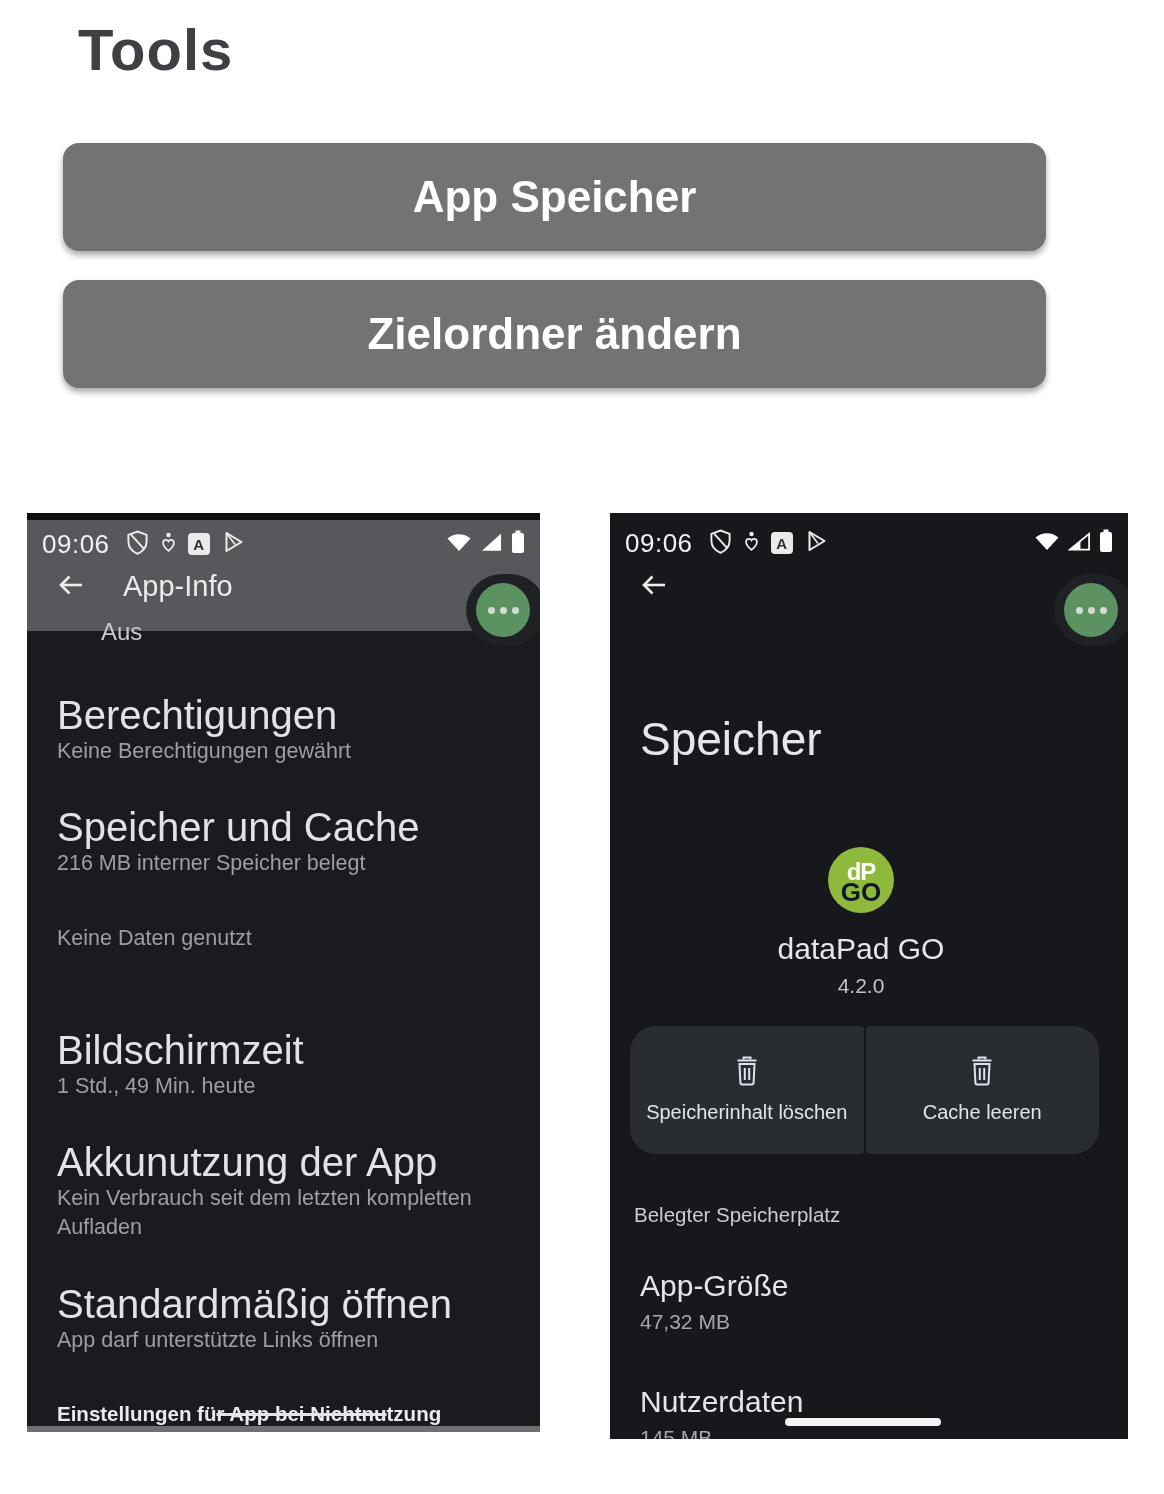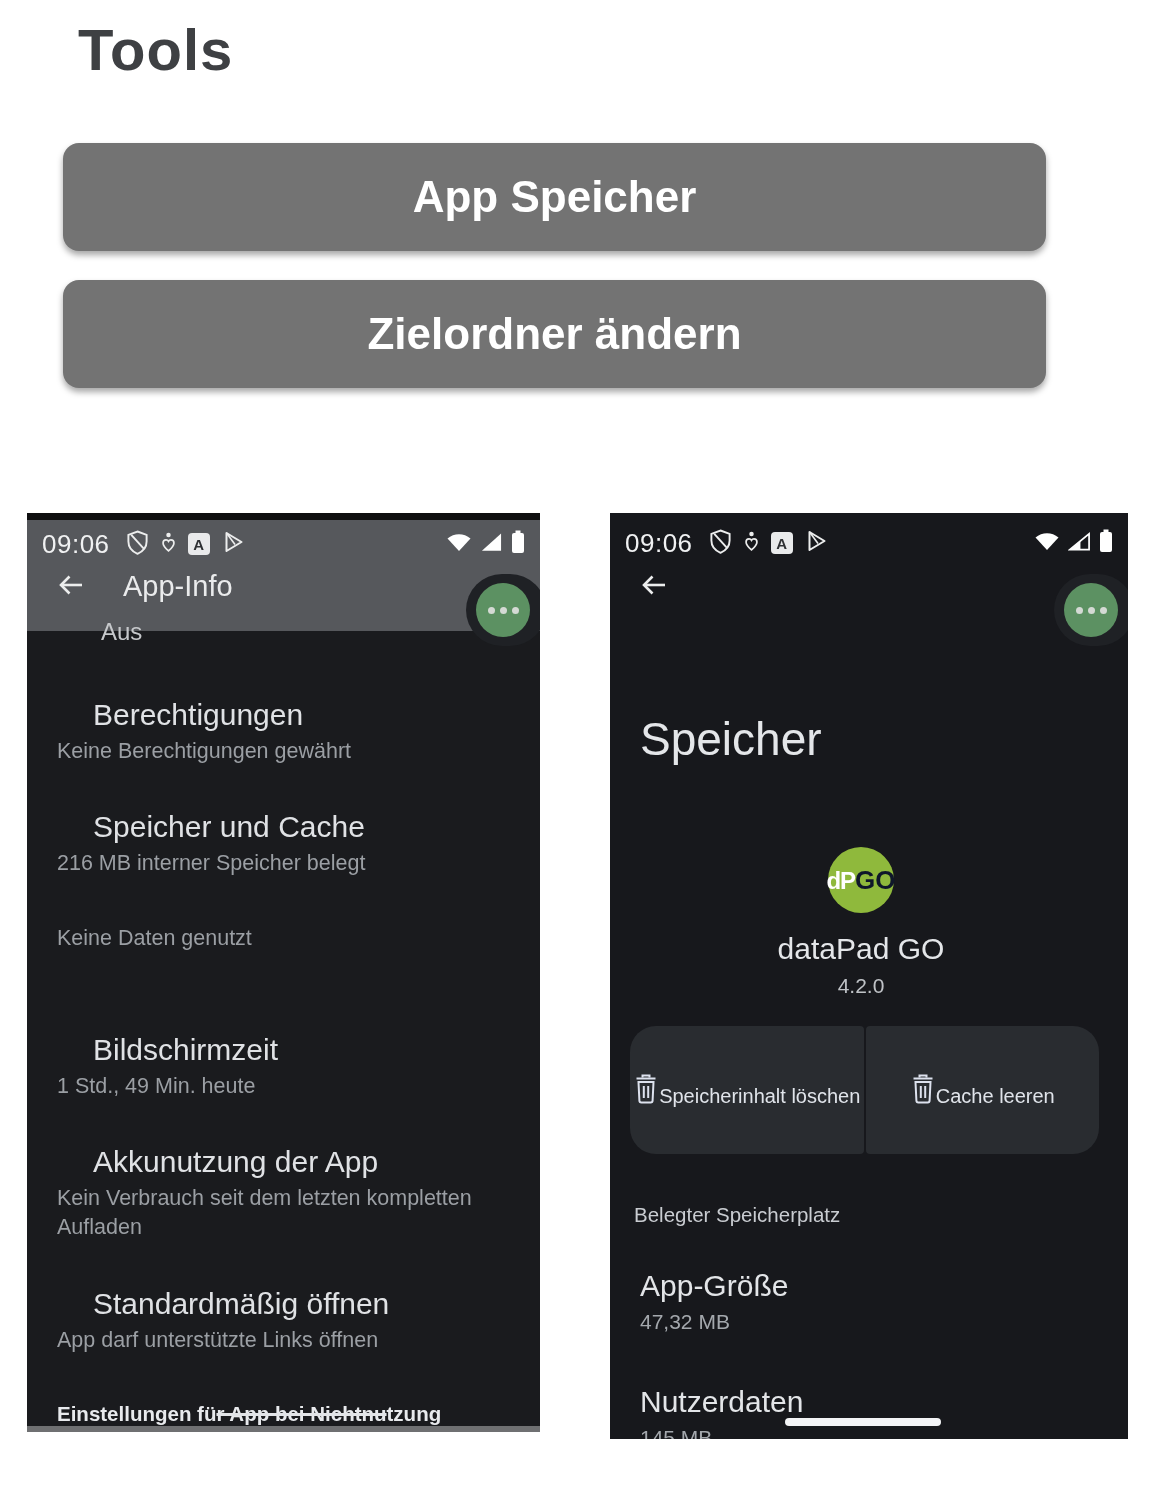--- a/index.html
+++ b/index.html
@@ -41,44 +41,44 @@
   .menu-fab { position:absolute; right:-6px; top:61px; width:80px; height:72px;
     border-radius:36px; background:#1f2125; cursor:pointer; }
   .menu-fab .fab-circle { position:absolute; left:10px; top:9px; width:54px; height:54px;
     border-radius:50%; background:#5c9162; display:flex; align-items:center;
     justify-content:center; gap:5px; }
   .menu-fab .dot { width:7px; height:7px; border-radius:50%; background:#d4dad4; }
 
   .aus-item { position:absolute; left:30px; top:105px; font-size:24px; color:#c6c8cb;margin-left:44px; }
 
   .li { position:absolute; left:30px; cursor:pointer; }
-  .li-title { font-size:30px; line-height:36px; color:#e0e2e5;margin-left:36px; }
+  .li-title { font-size:40px; line-height:36px; color:#e0e2e5; }
   .li-sub { margin-top:4px; font-size:21.5px; line-height:29px; color:#9b9fa4; max-width:458px; }
   .li.i0 { top:184px; } .li.i1 { top:296px; } .li.i2 { top:407px; }
   .li.i3 { top:519px; } .li.i4 { top:631px; } .li.i5 { top:773px; }
 
   .bottom-item { position:absolute; left:30px; top:889px; font-size:20.5px; font-weight:700;
     color:#e8eaed; white-space:nowrap; }
   .bottom-item .struck { text-decoration-line:line-through; text-decoration-thickness:3px;
     text-decoration-color:#e2e4e7; }
 
   .rp-title { position:absolute; left:30px; top:200px; font-size:46px; line-height:52px; color:#e4e6e9; }
 
   .app-block { position:absolute; left:0; width:502px; top:334px; text-align:center; }
   .app-icon { width:66px; height:66px; border-radius:50%; background:#8fb93c; margin:0 auto;
-    display:flex; flex-direction:row; align-items:center; justify-content:center; }
+    display:flex; flex-direction:column; align-items:center; justify-content:center; }
   .app-icon .dp { font-size:24px; font-weight:700; color:#ffffff; line-height:22px;
     margin-top:2px; letter-spacing:-1px; }
   .app-icon .go { font-size:26px; font-weight:700; color:#0f172a; line-height:18px; }
   .app-name { margin-top:19px; font-size:30px; color:#e4e6e9; }
   .app-version { margin-top:8px; font-size:21px; color:#bfc2c6; }
 
   .seg { position:absolute; left:20px; top:513px; width:469px; height:128px; display:flex; gap:2px; }
   .seg-btn { background:#292c30; border:none; cursor:pointer; flex:1; display:flex;
-    flex-direction:row; align-items:center; justify-content:center; font-family:inherit; }
+    flex-direction:column; align-items:center; justify-content:center; font-family:inherit; }
   .seg-btn.first  { border-radius:26px 4px 4px 26px; }
   .seg-btn.second { border-radius:4px 26px 26px 4px; }
   .seg-label { margin-top:12px; font-size:20px; color:#e0e4ea; }
 
   .section-label { position:absolute; left:24px; top:690px; font-size:20.5px; color:#c9ccd1; }
 
   .stat { position:absolute; left:30px; }
   .stat.s0 { top:755px; } .stat.s1 { top:871px; }
   .stat-title { font-size:30px; line-height:36px; color:#e3e5e8; }
   .stat-value { margin-top:6px; font-size:21px; color:#a4a8ad; }

